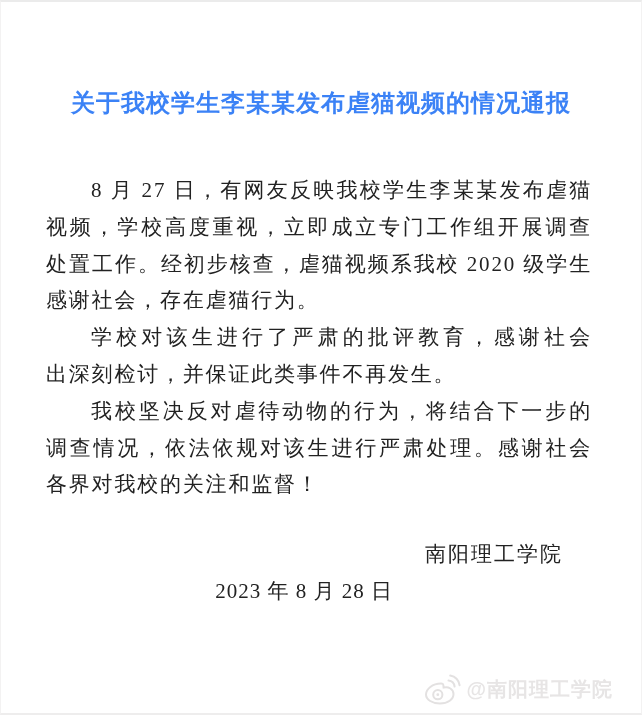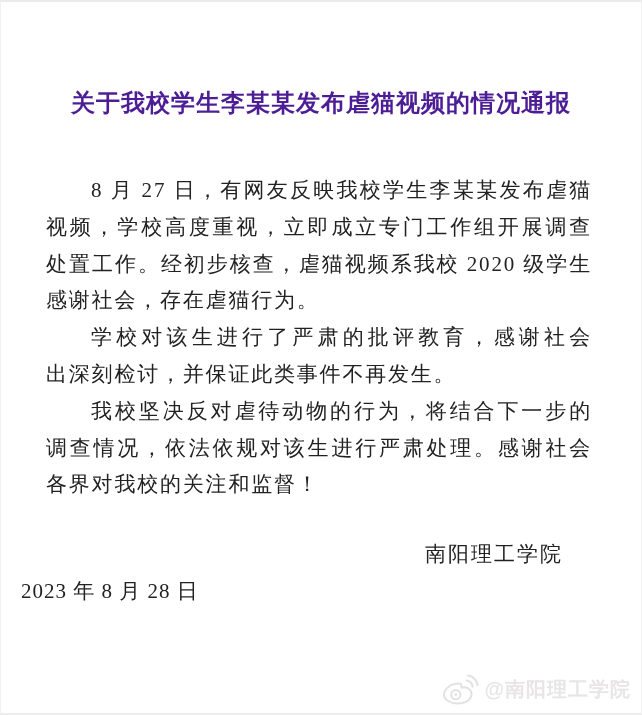--- a/index.html
+++ b/index.html
@@ -22,21 +22,21 @@
     color: #222222;
   }
   .title {
     margin: 88px 46px 0 46px;
     font-family: "Liberation Sans", "DejaVu Sans", sans-serif;
     font-size: 24px;
     line-height: 26px;
     font-weight: bold;
     letter-spacing: 1px;
     text-align: center;
-    color: #4c1d95;
+    color: #3b82f6;
   }
   .body-block {
     margin: 56px 49px 8px 45px;
     font-size: 21px;
     line-height: 36.8px;
     letter-spacing: 1.8px;
   }
   .body-line {
     text-align: justify;
     text-align-last: justify;
@@ -53,27 +53,27 @@
     font-size: 21px;
     line-height: 36.8px;
     margin-left: 20px;
   }
   .sig-name {
     text-align: right;
     padding-right: 78px;
     letter-spacing: 2px;
   }
   .sig-date {
-    text-align: left;
+    text-align: center;
     padding-right: 54px;
     letter-spacing: 1px;
   }
   .watermark {
     position: absolute;
-    right: 10px;
+    right: 28px;
     bottom: 8px;
     display: flex;
     align-items: center;
     gap: 5px;
     color: #e7e5e5;
     font-family: "Liberation Sans", "DejaVu Sans", sans-serif;
     font-size: 20px;
     font-weight: bold;
     letter-spacing: 1px;
     user-select: none;

